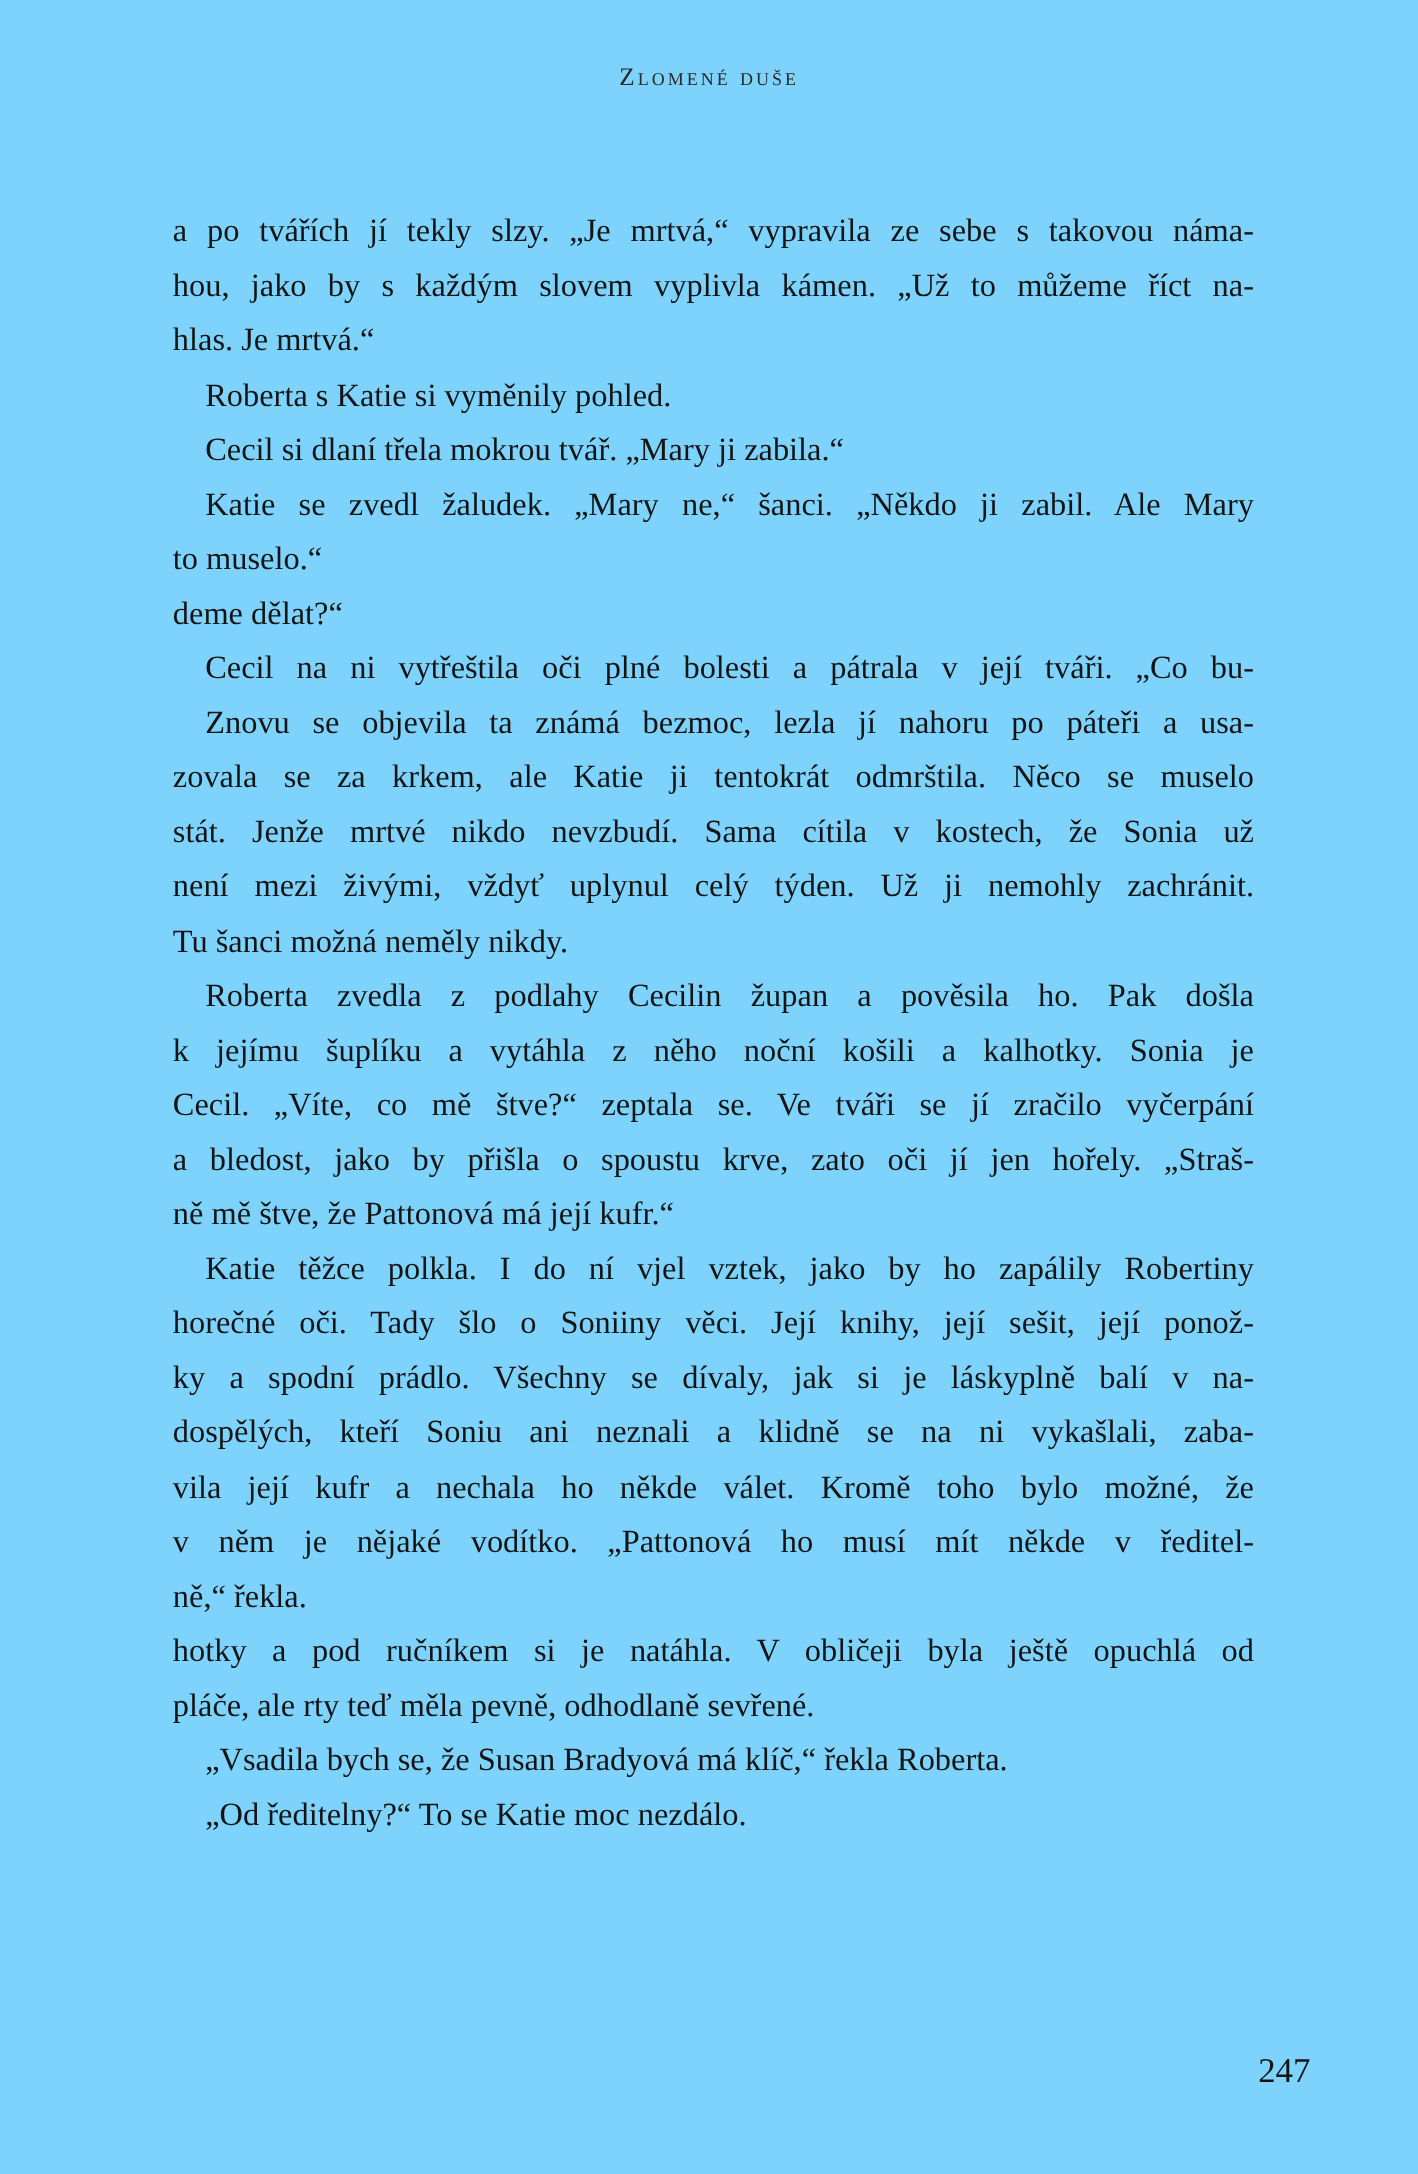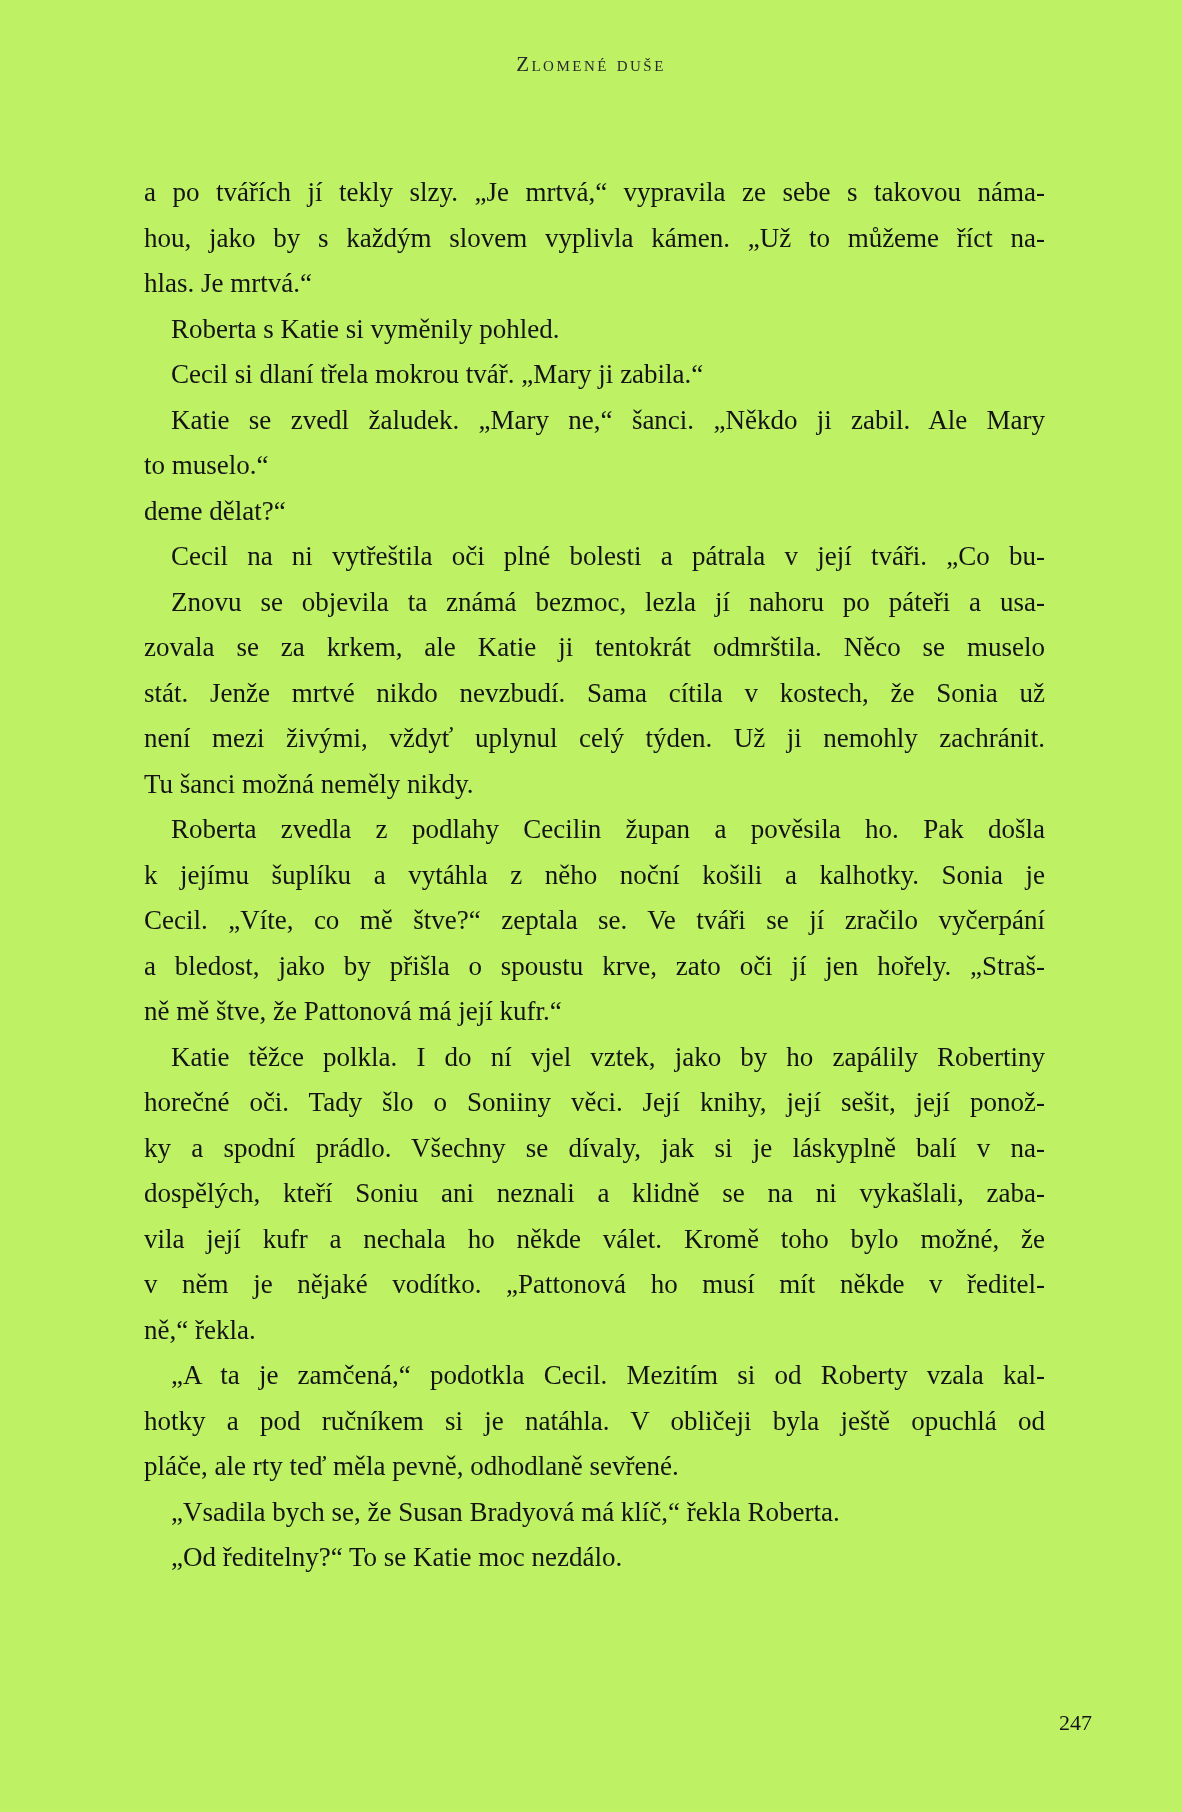--- a/index.html
+++ b/index.html
@@ -4,21 +4,21 @@
 <style>
   html, body {
     margin: 0;
     padding: 0;
     background: #ffffff;
   }
   .page {
     position: relative;
     width: 1182px;
     height: 1812px;
-    background: #bef264;
+    background: #7dd3fc;
     font-family: "Liberation Serif", "DejaVu Serif", serif;
     color: #161616;
     overflow: hidden;
   }
   .running-head {
     position: absolute;
     top: 52px;
     left: 0;
     width: 100%;
     text-align: center;
@@ -44,21 +44,21 @@
   .text-line.fill {
     text-align-last: justify;
   }
   .text-line.indent {
     padding-left: 27px;
   }
   .folio {
     position: absolute;
     top: 1710px;
     right: 90px;
-    font-size: 22px;
+    font-size: 29px;
     color: #141414;
   }
 </style>
 </head>
 <body>
 
 <div class="page">
   <div class="running-head">Zlomené duše</div>
 
   <div class="text-block" id="text-block">
@@ -81,21 +81,20 @@
       <div class="text-line fill">Cecil. „Víte, co mě štve?“ zeptala se. Ve tváři se jí zračilo vyčerpání</div>
       <div class="text-line fill">a bledost, jako by přišla o spoustu krve, zato oči jí jen hořely. „Straš-</div>
       <div class="text-line">ně mě štve, že Pattonová má její kufr.“</div>
       <div class="text-line fill indent">Katie těžce polkla. I do ní vjel vztek, jako by ho zapálily Robertiny</div>
       <div class="text-line fill">horečné oči. Tady šlo o Soniiny věci. Její knihy, její sešit, její ponož-</div>
       <div class="text-line fill">ky a spodní prádlo. Všechny se dívaly, jak si je láskyplně balí v na-</div>
       <div class="text-line fill">dospělých, kteří Soniu ani neznali a klidně se na ni vykašlali, zaba-</div>
       <div class="text-line fill">vila její kufr a nechala ho někde válet. Kromě toho bylo možné, že</div>
       <div class="text-line fill">v něm je nějaké vodítko. „Pattonová ho musí mít někde v ředitel-</div>
       <div class="text-line">ně,“ řekla.</div>
-      <div class="text-line fill indent">„A ta je zamčená,“ podotkla Cecil. Mezitím si od Roberty vzala kal-</div>
       <div class="text-line fill">hotky a pod ručníkem si je natáhla. V obličeji byla ještě opuchlá od</div>
       <div class="text-line">pláče, ale rty teď měla pevně, odhodlaně sevřené.</div>
       <div class="text-line indent">„Vsadila bych se, že Susan Bradyová má klíč,“ řekla Roberta.</div>
       <div class="text-line indent">„Od ředitelny?“ To se Katie moc nezdálo.</div>
     </div>
 
   <div class="folio">247</div>
 </div>
 
 </body></html>

